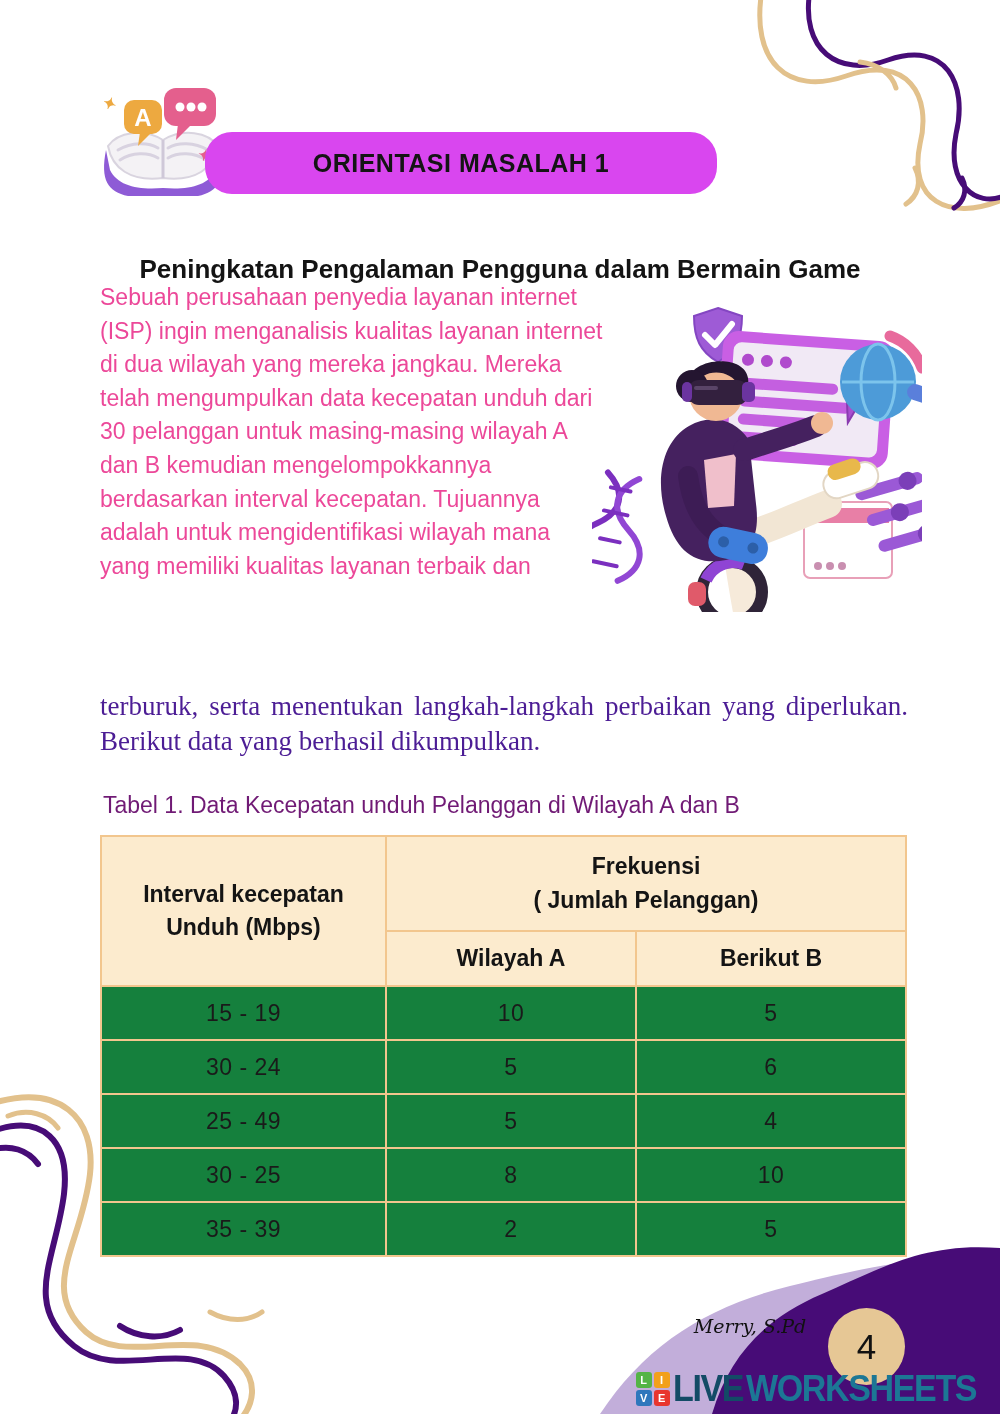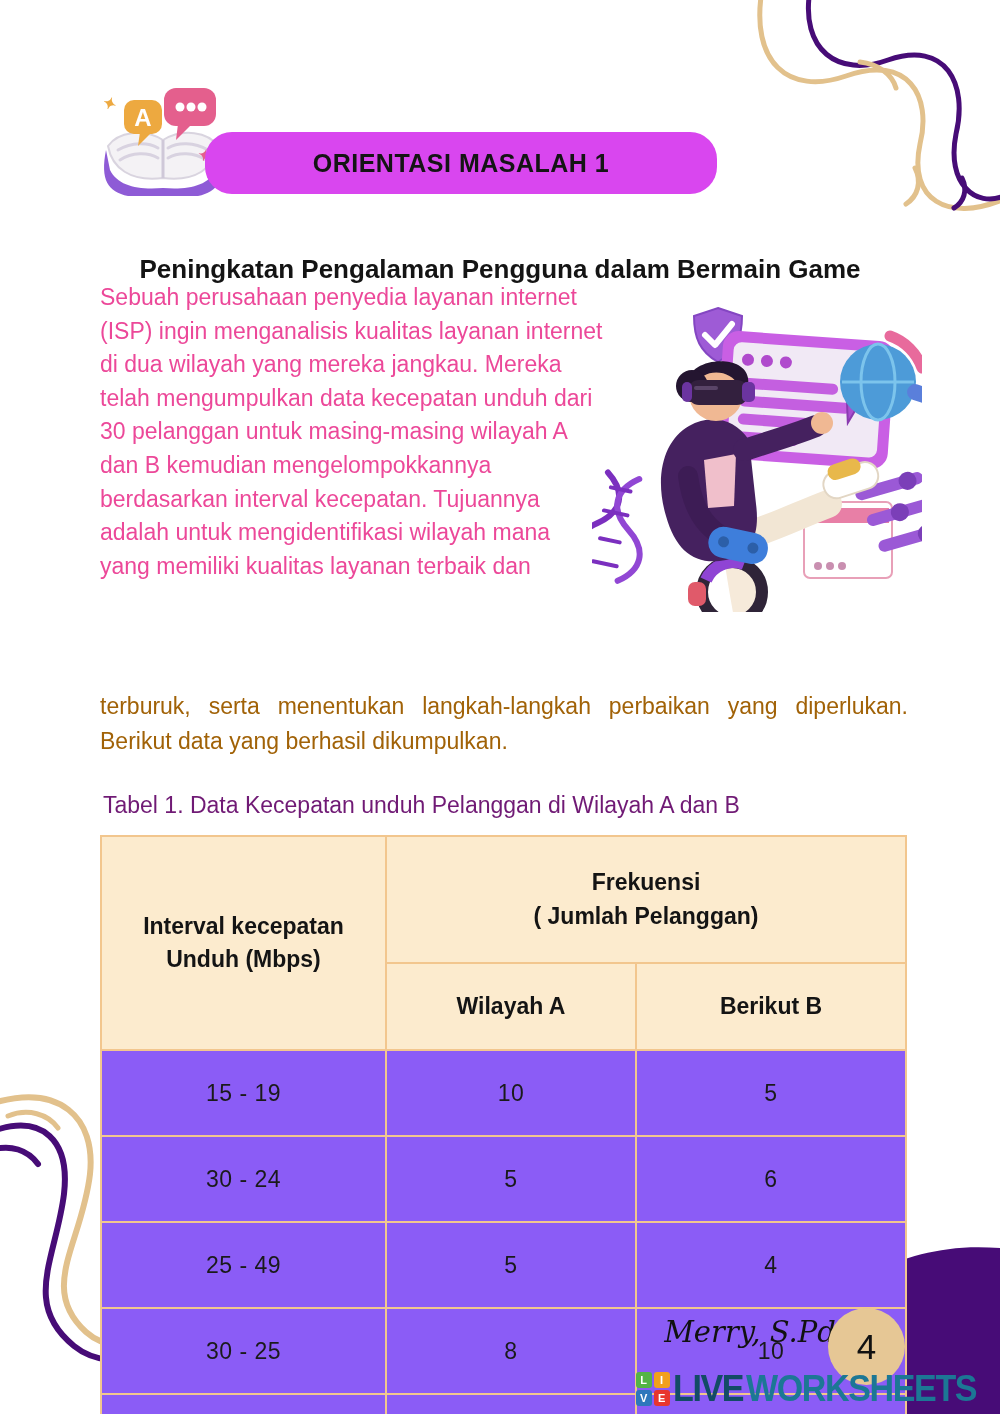--- a/index.html
+++ b/index.html
@@ -19,40 +19,40 @@
     left:0;top:214px;width:1000px;text-align:center;
     font-size:26px;font-weight:bold;color:#141414;margin-top:40px;
   }
   
   #para-narrow{
     left:100px;top:281px;width:505px;
     font-size:23px;line-height:33.6px;color:#ec4899;
   }
   #para-wide{
     left:100px;top:689px;width:808px;
-    font-size:23px;line-height:35px;text-align:justify;color:#a16207;
+    font-size:27px;line-height:35px;text-align:justify;color:#4c1d95;font-family:Liberation Serif, serif;
   }
   
   #table-caption{left:103px;top:792px;font-size:23px;color:#701a75;}
   #data-table{
     left:100px;top:835px;width:805px;border-collapse:collapse;table-layout:fixed;
   }
   #data-table td,#data-table th{
     border:2px solid #f2c68e;font-size:23px;text-align:center;vertical-align:middle;
-    padding:16px;
+    padding:0;
   }
   #data-table th{background:#fcebce;font-weight:bold;color:#141414;}
-  #data-table td{background:#8b5cf6;height:52px;font-weight:normal;letter-spacing:.5px;}
+  #data-table td{background:#15803d;height:52px;font-weight:normal;letter-spacing:.5px;}
   .th-group{height:93px;line-height:1.45;}
   .th-sub{height:53px;}
   .th-interval{line-height:1.45;}
   
   #signature{
     left:660px;top:1315px;width:180px;text-align:center;
-    font-family:"DejaVu Serif",serif;font-style:italic;font-size:29px;color:#111;
+    font-family:"DejaVu Serif",serif;font-style:italic;font-size:19px;color:#111;
   }
   #page-number-circle{
     left:828px;top:1308px;width:77px;height:77px;border-radius:50%;
     background:#e6c795;display:flex;align-items:center;justify-content:center;
     font-size:35px;color:#111;
   }
   #lw-logo{
     right:4px;bottom:4px;display:flex;align-items:center;gap:3px;
   }
   #lw-squares{display:grid;grid-template-columns:16px 16px;grid-template-rows:16px 16px;gap:2px;}

